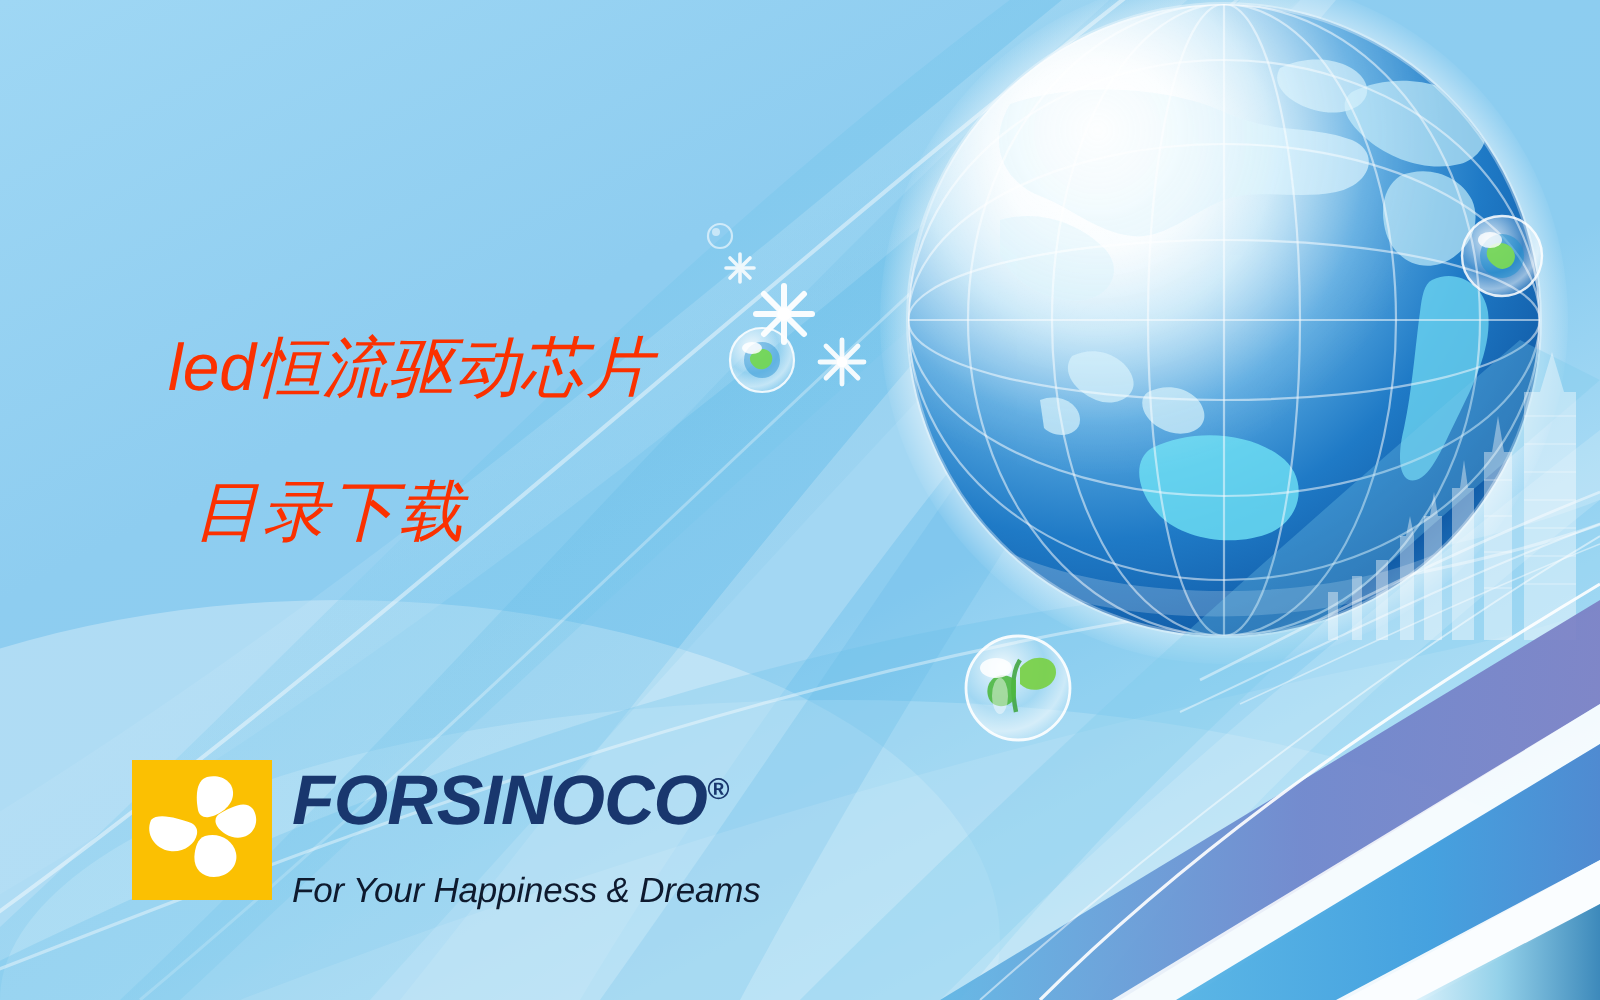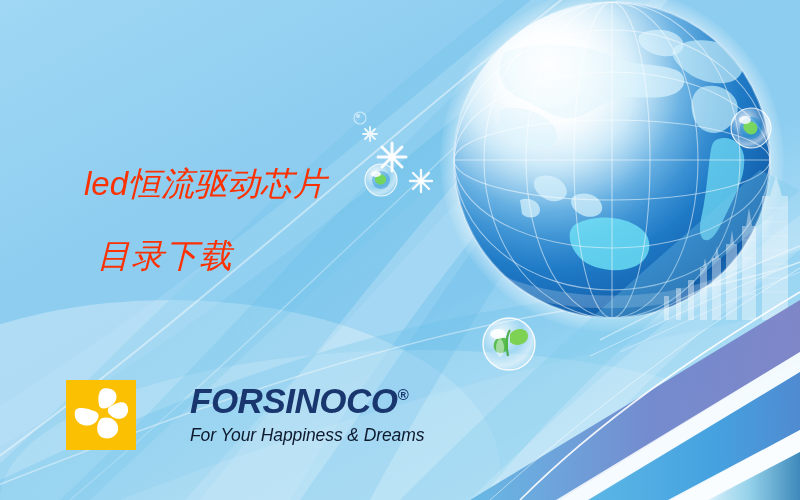--- a/index.html
+++ b/index.html
@@ -46,21 +46,20 @@
   }
 
   
   .logo {
     position: absolute;
     left: 66px;
     top: 380px;
     z-index: 40;
     display: flex;
     align-items: flex-start;
-    gap: 44px;
   }
   .logo-mark {
     width: 70px;
     height: 70px;
     background: #fbc002;
     position: relative;
     flex: 0 0 auto;
   }
   .logo-mark svg { display: block; }
   .logo-text {
@@ -79,21 +78,21 @@
   .logo-word .reg {
     font-size: 15px;
     vertical-align: super;
     line-height: 0;
   }
   .logo-tagline {
     font-size: 17.5px;
     color: #0e1a2e;
     line-height: 20px;
     white-space: nowrap;
-    margin-top: 6px;
+    margin-top: 16px;
     letter-spacing: -0.1px;
   }
 
   
   .sparkle { position: absolute; z-index: 25; }
 </style>
 </head>
 <body>
 
 <div id="slide">

